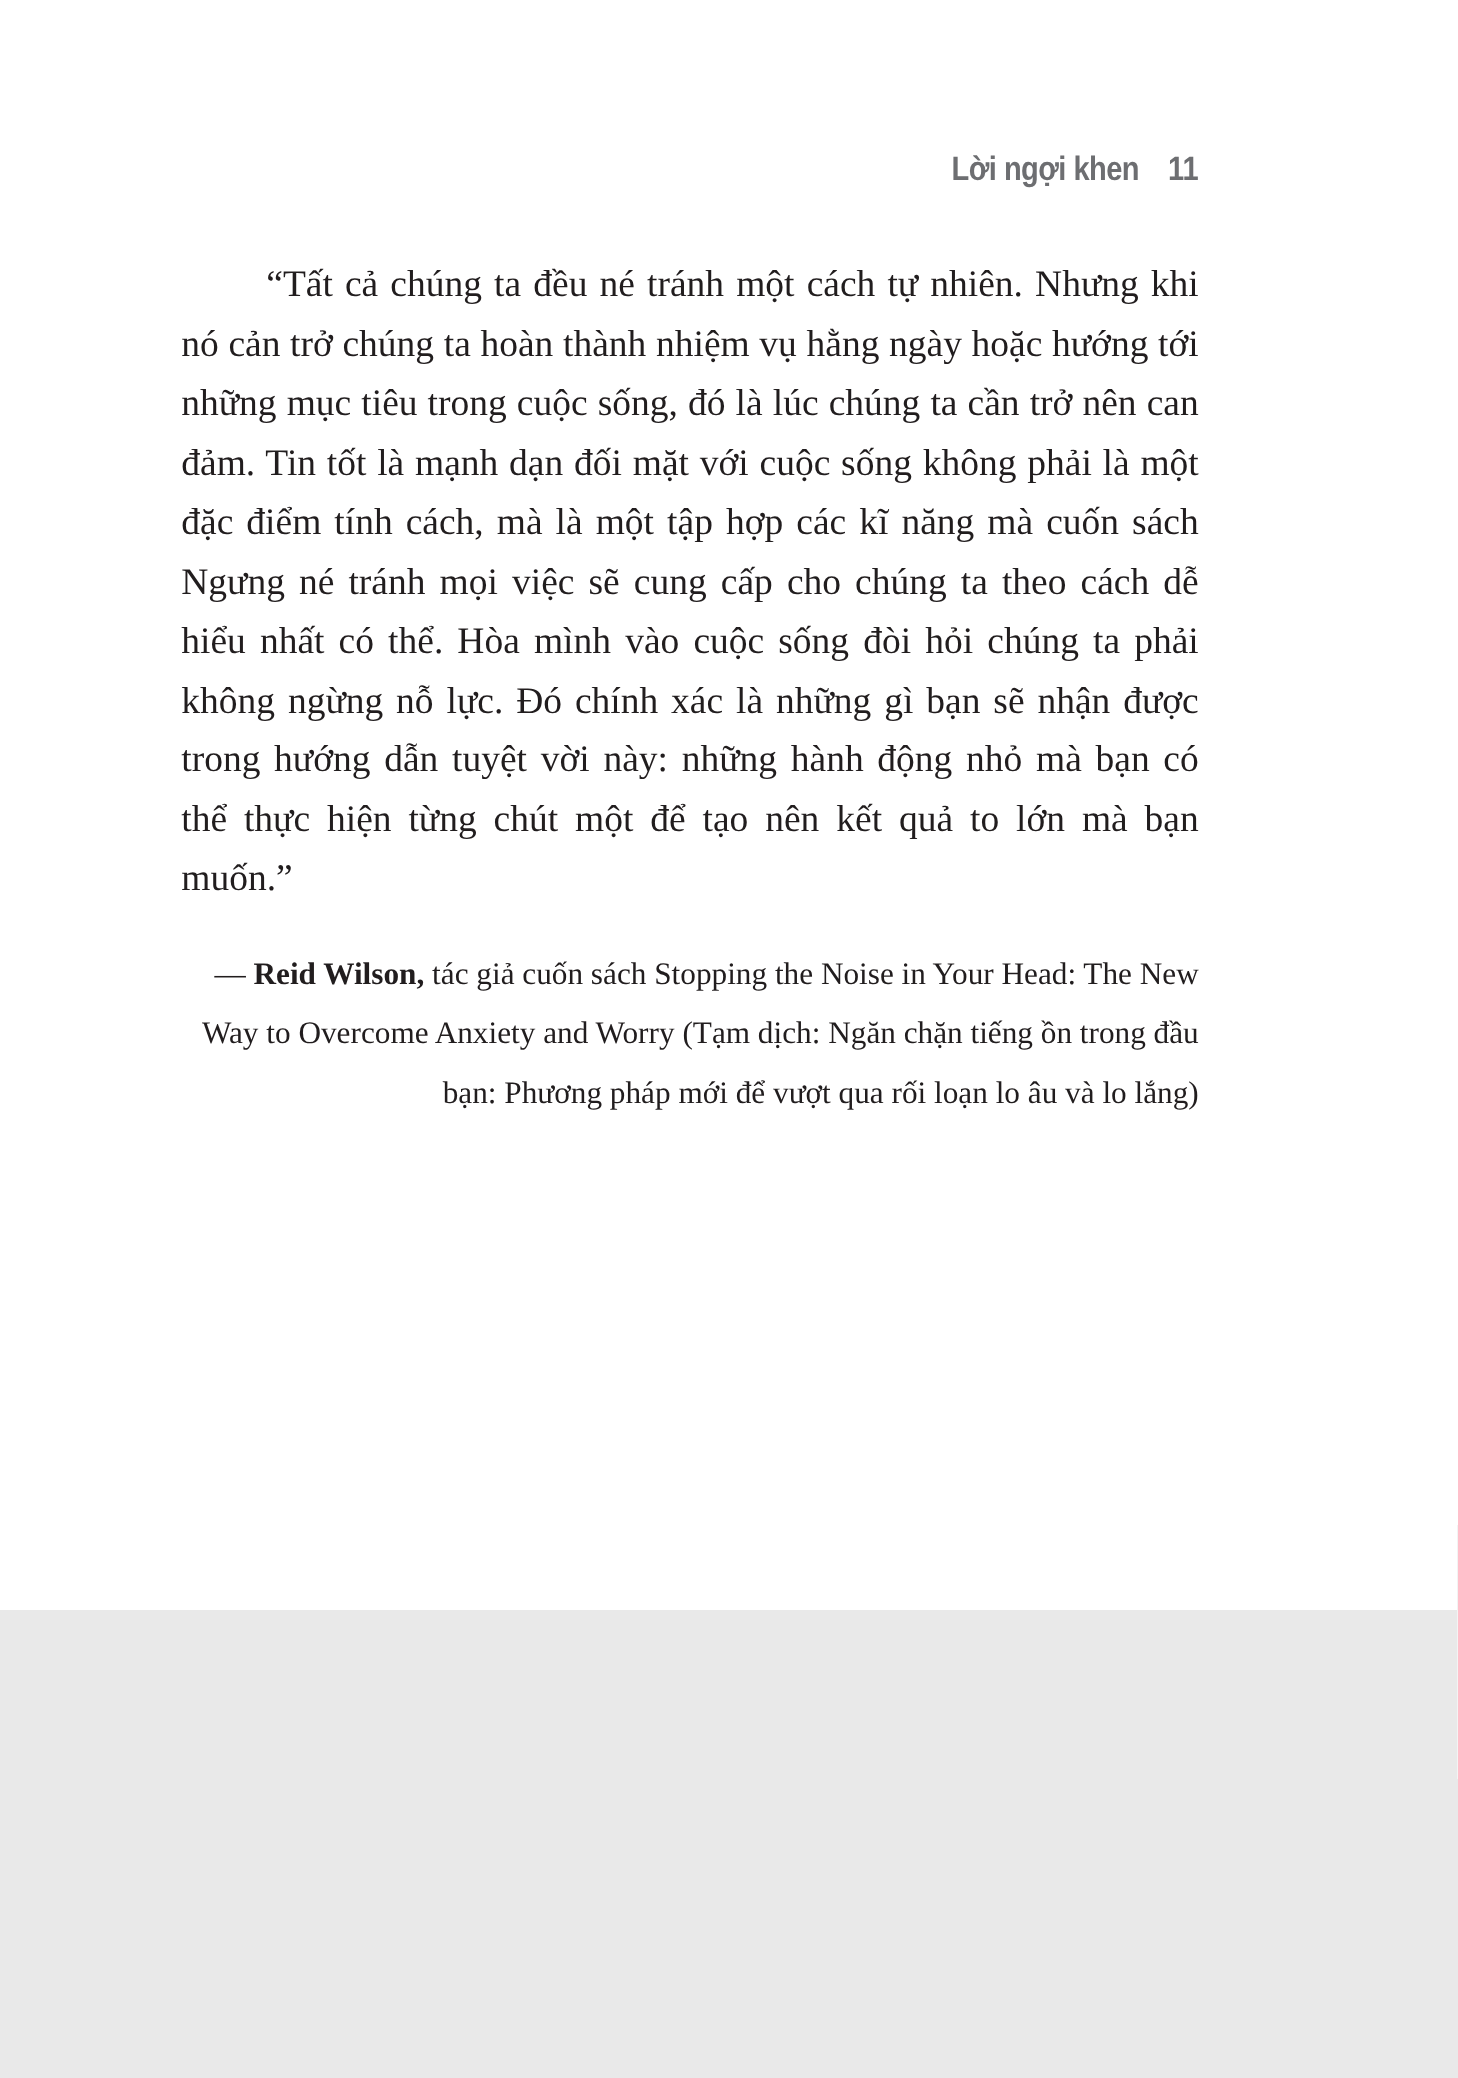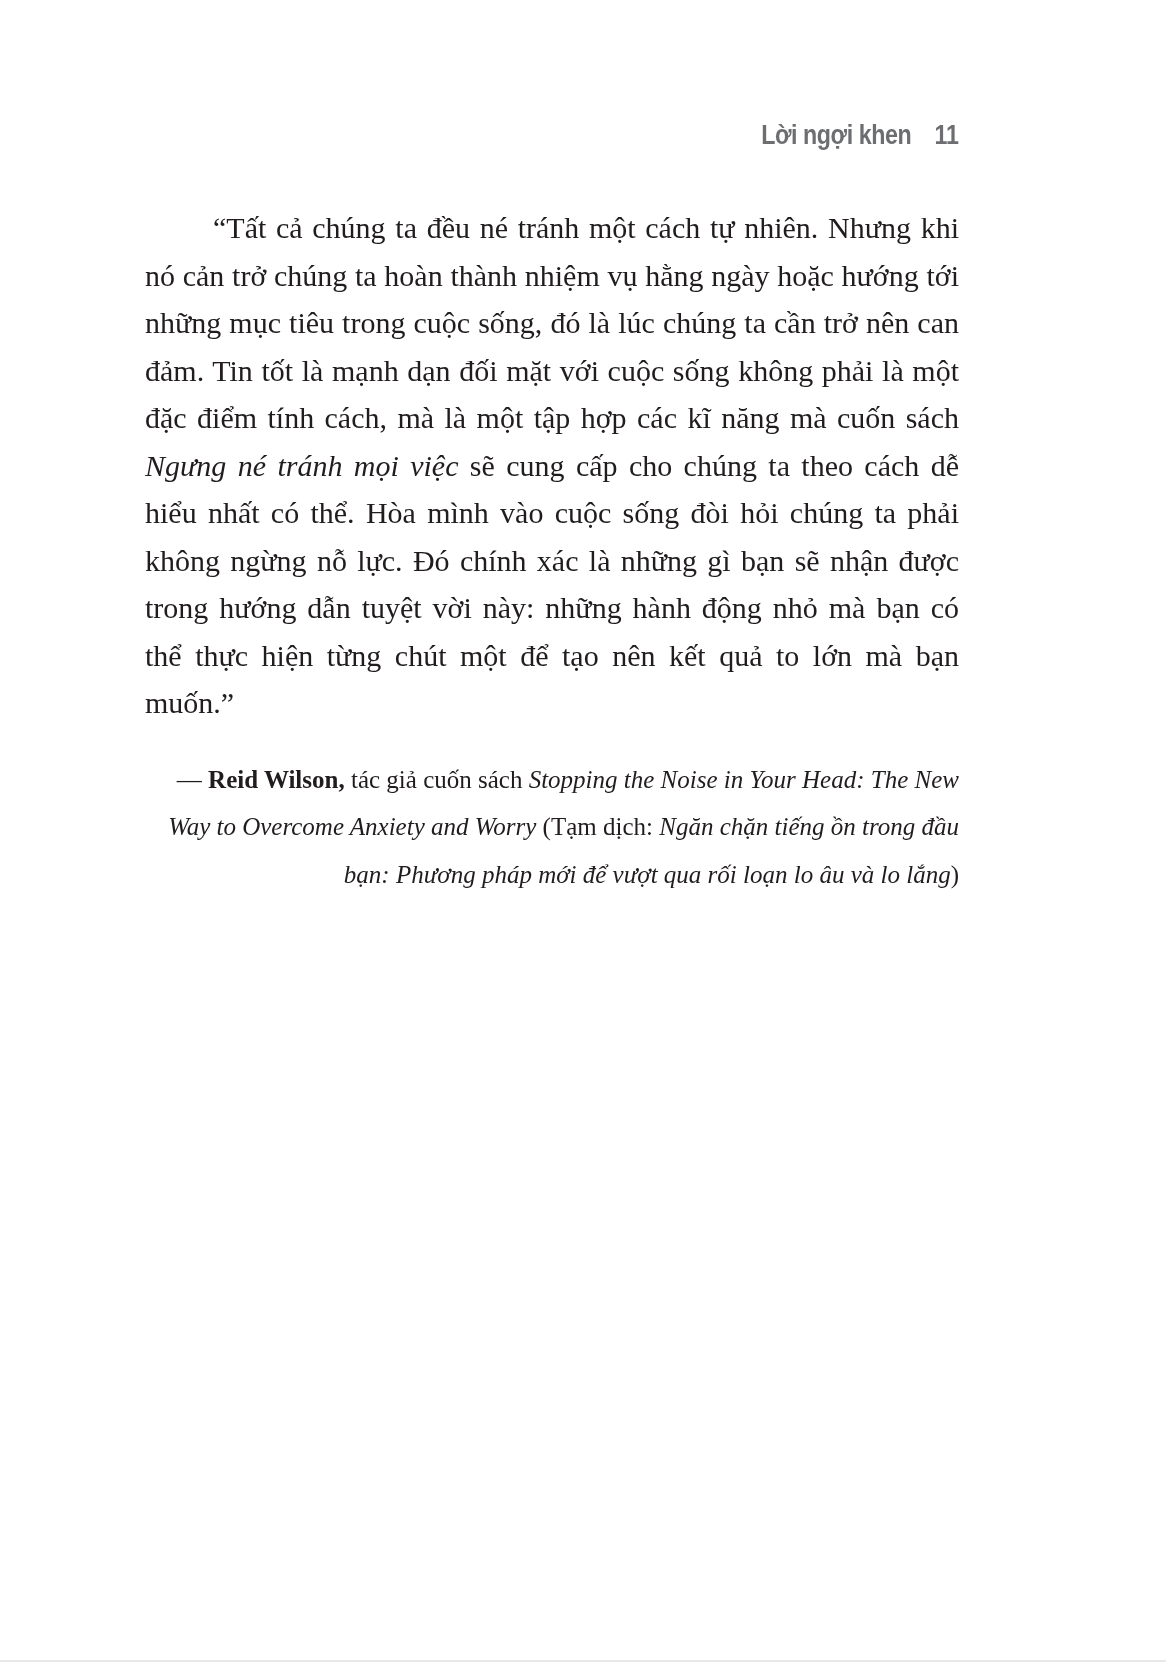--- a/index.html
+++ b/index.html
@@ -6,21 +6,21 @@
     --text-color:#211d1e;
     --header-gray:#6d6e71;
     --page-bg:#ffffff;
   }
   *{margin:0;padding:0;box-sizing:border-box;}
   html,body{background:#e9e9e9;}
   body{font-family:"Liberation Serif", serif;}
   .page{
     position:relative;
     width:1166px;
-    height:1660px;
+    height:1288px;
     background:var(--page-bg);
     margin:0 auto;
     overflow:hidden;
   }
   .content{
     position:absolute;
     left:145px;
     top:0;
     width:814px;
   }
@@ -51,21 +51,21 @@
     text-indent:68px;
   }
   .attribution{
     margin-top:29px;
     font-size:25px;
     line-height:47.5px;
     color:var(--text-color);
     text-align:right;
   }
   .seg-b{font-weight:bold;}
-  .seg-i{font-style:italic;}
+  .seg-i{}
 </style>
 </head>
 <body>
 
 <div class="page">
   <div class="content">
 
     <header class="running-head">
       <span class="head-title">Lời ngợi khen</span>
       <span class="head-page">11</span>

